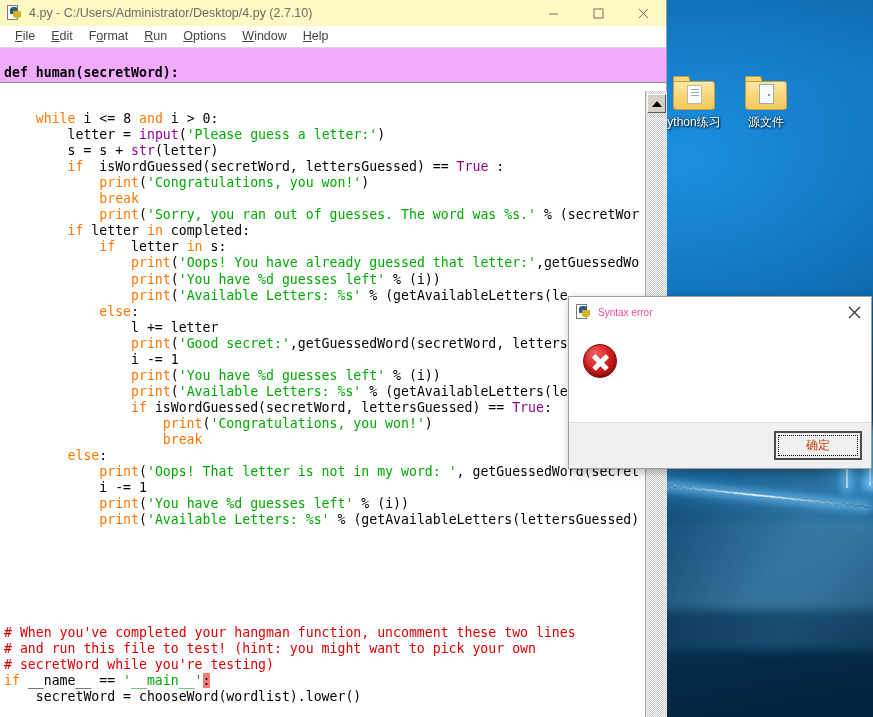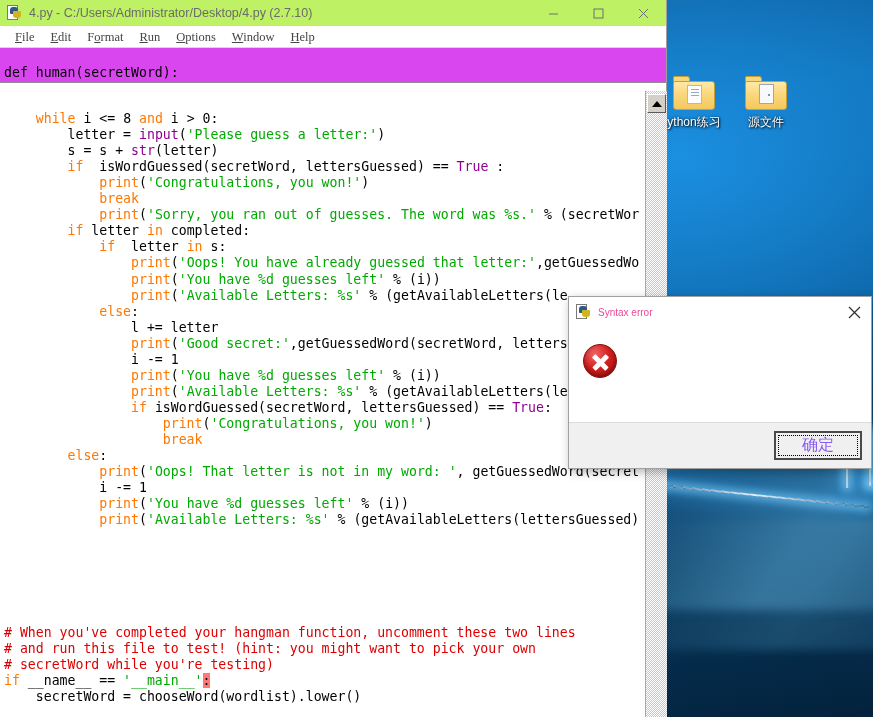--- a/index.html
+++ b/index.html
@@ -93,21 +93,21 @@
   
   #idle-window {
     position: absolute;
     left: 0; top: 0;
     width: 667px; height: 717px;
     background: #ffffff;
     border-right: 1px solid #9e9e9e;
   }
   #title-bar {
     height: 26px;
-    background: #bef264;
+    background: #fef9c3;
     display: flex;
     align-items: center;
     position: relative;
   }
   #title-icon {
     width: 16px; height: 16px;
     margin: 0 6px 0 7px;
     position: relative;
     flex: none;
   }
@@ -151,40 +151,40 @@
     align-items: center;
     justify-content: center;
     color: #6f6f6f;
   }
   .win-btn svg { display: block; }
 
   #menu-bar {
     height: 22px;
     background: #ffffff;
     display: flex;
-    align-items: flex-start;
+    align-items: flex-end;
     padding-left: 7px;
     border-bottom: 1px solid #d8d8d8;
-    font-family: Liberation Serif, serif;
   }
   .menu-item {
     font-size: 12.5px;
     color: #454545;
     padding: 0 8px;
     line-height: 22px;
     white-space: nowrap;
   }
   .menu-item u { text-decoration: underline; }
 
   
   #code-context {
     height: 35px;
-    background: #d946ef;
+    background: #f0abfc;
     border-bottom: 1px solid #8f8f8f;
     position: relative;
+    font-weight: bold;
   }
   #code-context .ctx-text {
     position: absolute;
     left: 4px; bottom: 2px;
     font-family: "DejaVu Sans Mono", "Liberation Mono", monospace;
     font-size: 13.2px;
     color: #000;
     white-space: pre;
     letter-spacing: 0px;
   }
@@ -330,22 +330,22 @@
     align-items: center;
     justify-content: center;
     position: relative;
   }
   #ok-button .focus-ring {
     position: absolute;
     inset: 2px;
     border: 1px dotted #000;
   }
   #ok-label {
-    font-size: 16px;
-    color: #8b5cf6;
+    font-size: 12px;
+    color: #c2410c;
     position: relative;
     z-index: 1;
   }
 </style>
 </head>
 <body>
 
 <div id="desktop">
 
   <div id="wallpaper-logo">

